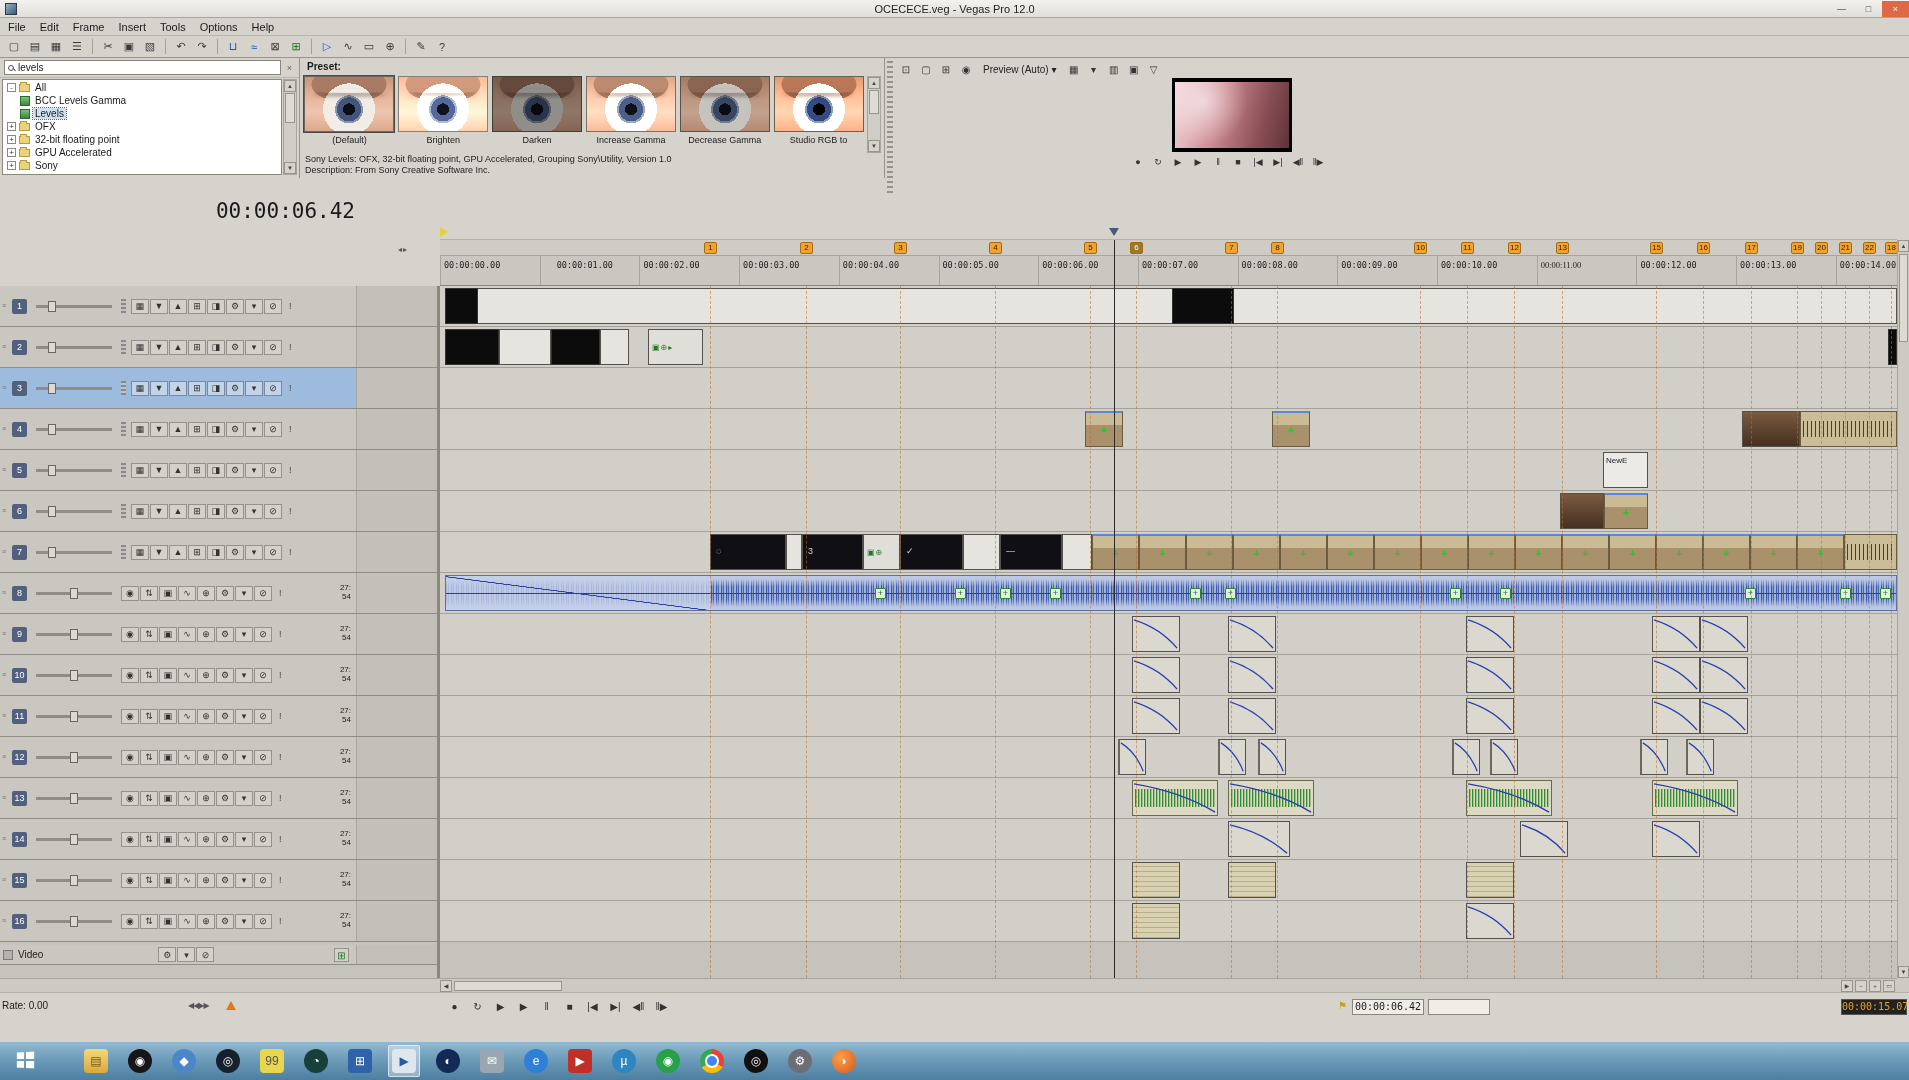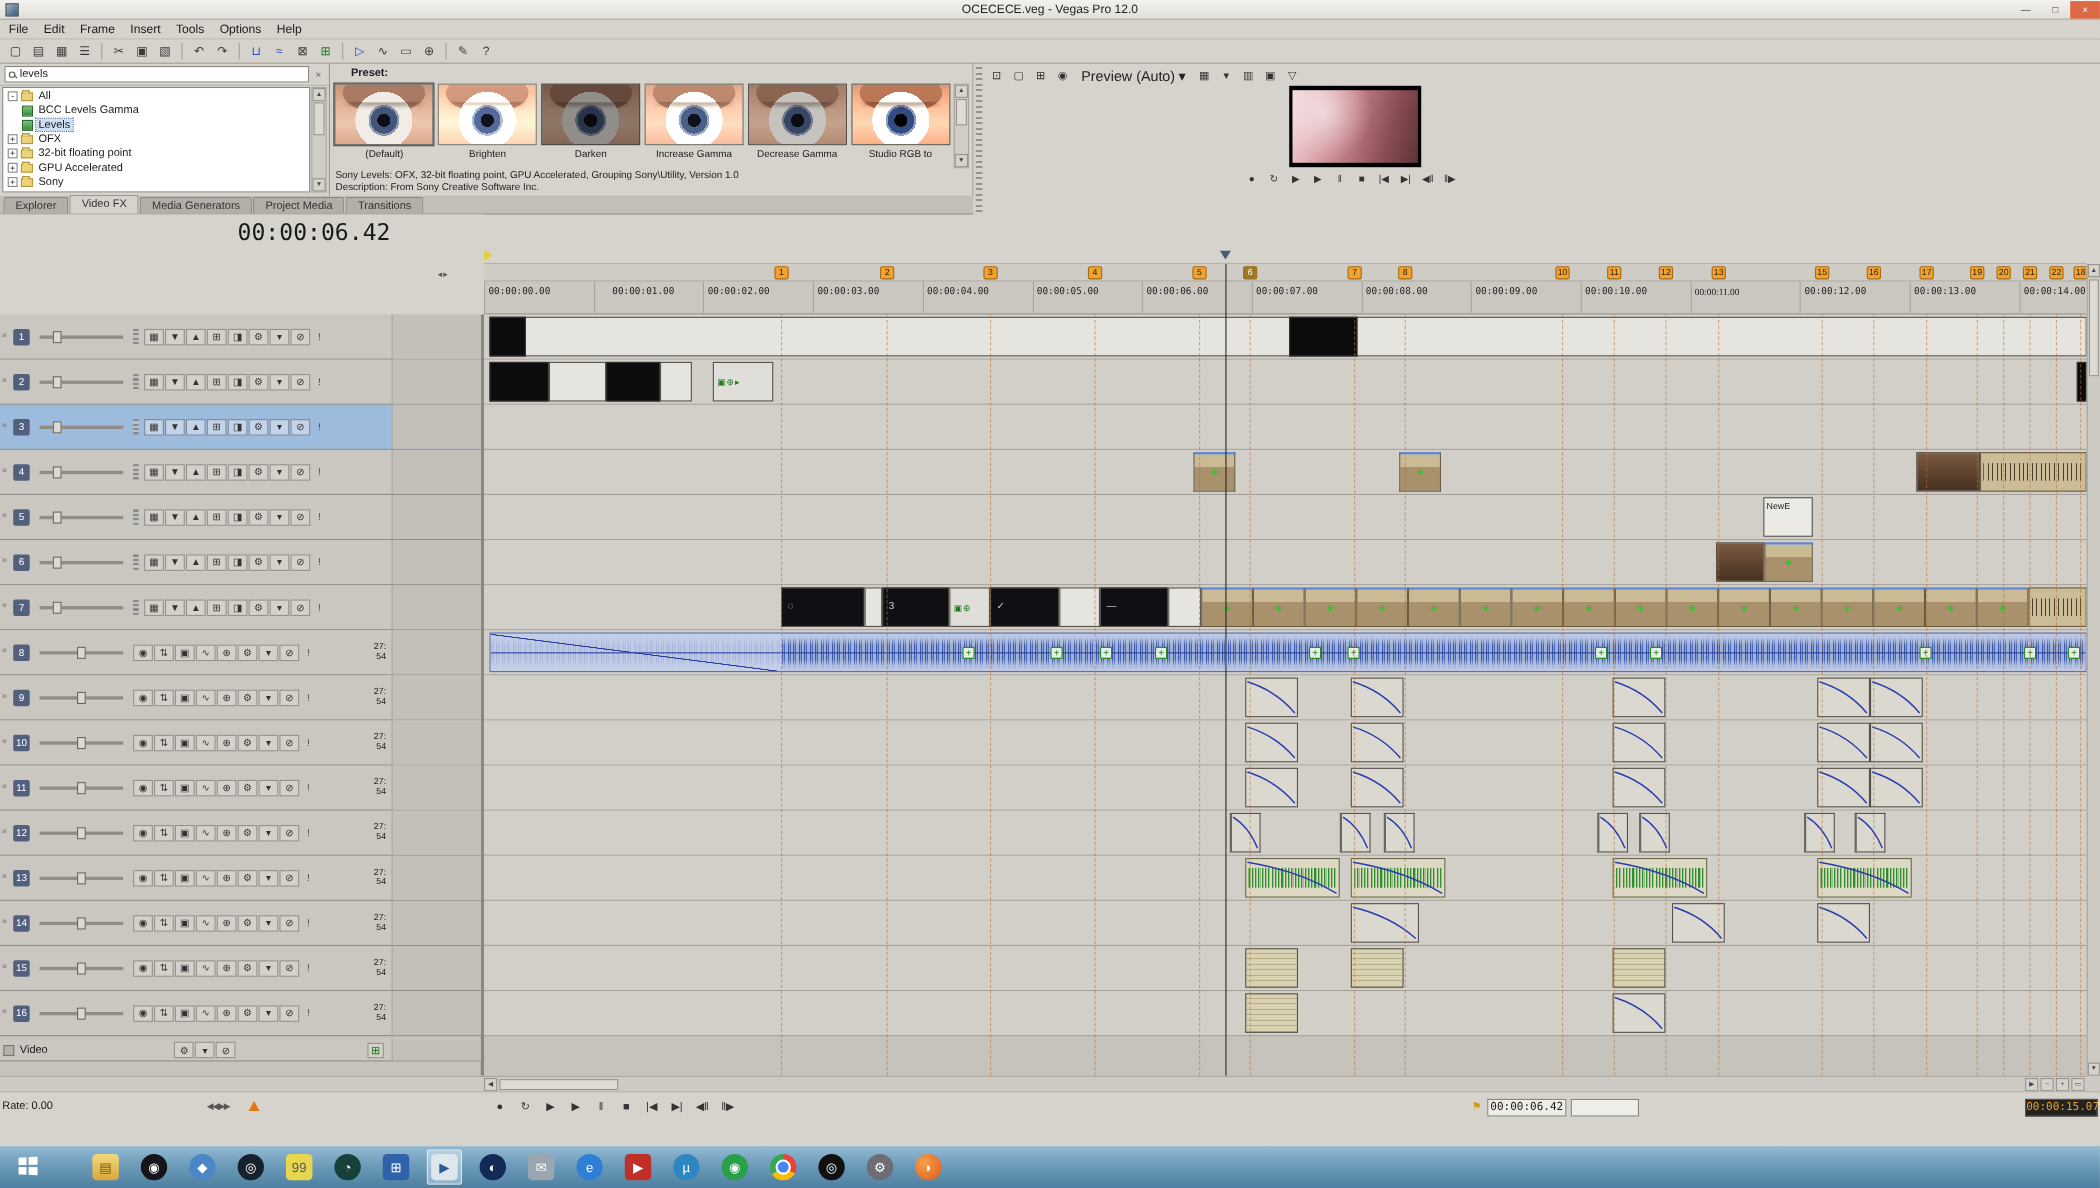--- a/index.html
+++ b/index.html
@@ -42,21 +42,21 @@
   .fold::before { content:""; position:absolute; top:-3px; left:0; width:5px; height:2px; background:#ecd37a; border:1px solid #b59a40; border-bottom:none; }
   .fxic { width:10px; height:10px; background:linear-gradient(#7ac47a,#3a8a3a); border:1px solid #2a6a2a; flex:none; }
   .vscrl { position:absolute; width:14px; background:#d0cdc7; border:1px solid #a8a59f; }
   #treescroll { right:2px; top:21px; bottom:3px; }
   .sarr { position:absolute; left:0; width:12px; height:12px; background:#d6d3cd; border:1px solid #98958f; font-size:6px; text-align:center; line-height:11px; color:#444; }
   .sarr.up { top:0; } .sarr.dn { bottom:0; }
   .sthumb { position:absolute; left:1px; width:10px; background:#dedbd5; border:1px solid #98958f; }
 
   
   #preset { position:absolute; left:300px; top:58px; width:585px; height:120px; background:#d6d3cd; border-right:1px solid #98958f; }
-  #presetlabel { font-size:10px; font-weight:bold; padding:3px 7px;margin-left:12px; }
+  #presetlabel { font-size:10px; font-weight:bold; padding:3px 7px; }
   #thumbs { position:absolute; left:4px; top:18px; right:20px; height:77px; display:flex; gap:3px; }
   .thumb { width:92px; display:flex; flex-direction:column; align-items:center; }
   .thumb.selth .eye { outline:1px solid #4a4a4a; }
   .eye { width:90px; height:56px; border:1px solid #6a675f; position:relative; overflow:hidden;
     background:
       radial-gradient(circle at 50% 60%, #0e0e18 0 6px, #44557a 6px 12px, #8a96ad 12px 14px, #f1ede6 14px 26px, rgba(241,237,230,0) 26px),
       radial-gradient(ellipse 62px 30px at 50% 14%, #a97b64 0 60%, rgba(169,123,100,0) 61%),
       linear-gradient(180deg,#c99579 0%,#e6b79c 40%,#eec6ad 65%,#dca88d 100%); }
   .eye::before { content:""; position:absolute; left:10%; right:10%; top:22%; height:4px; border-radius:50%; box-shadow:0 3px 4px rgba(60,30,20,.5); }
   .e1 { filter:brightness(1.25); } .e2 { filter:brightness(0.6); } .e3 { filter:brightness(1.12); }
@@ -71,21 +71,21 @@
   .tab { height:15px; padding:2px 10px; font-size:10px; background:#b2afa9; border:1px solid #8a877f; border-bottom:none;
     border-radius:2px 2px 0 0; color:#333; white-space:nowrap; }
   .tab.active { background:#d6d3cd; height:17px; }
 
   
   #pvpanel { position:absolute; left:885px; top:58px; width:1024px; height:137px; background:#d6d3cd; }
   #pvhandle { position:absolute; left:2px; top:2px; bottom:2px; width:6px;
     background:repeating-linear-gradient(0deg,#96938b 0 2px,transparent 2px 5px); }
   #pvtoolbar { position:absolute; left:12px; top:2px; height:18px; display:flex; align-items:center; gap:2px; }
   .pvbtn { min-width:18px; height:16px; display:flex; align-items:center; justify-content:center; font-size:10px; color:#333; }
-  #pvquality { display:flex; align-items:center; gap:3px; font-size:13px; padding:0 6px; color:#222; }
+  #pvquality { display:flex; align-items:center; gap:3px; font-size:10px; padding:0 6px; color:#222; }
   #pvframe { position:absolute; left:287px; top:20px; width:120px; height:74px; background:#000;
     display:flex; align-items:center; justify-content:center; }
   #pvimg { width:114px; height:66px;
     background:
       radial-gradient(circle at 25% 30%, rgba(255,255,255,.55), rgba(255,255,255,0) 45%),
       linear-gradient(105deg,#f2d8da 0%,#e3b4ba 20%,#cf8f96 38%,#b06f76 55%,#8a4e55 75%,#5e3338 100%); }
   #pvtransport { position:absolute; left:244px; top:97px; display:flex; gap:2px; }
   .pvt { width:18px; height:14px; display:flex; align-items:center; justify-content:center; font-size:9px; color:#333; }
   #pvinfo { position:absolute; left:20px; top:113px; font-size:10px; line-height:11px; }
   .pl { display:inline-block; width:43px; color:#222; }
@@ -355,27 +355,20 @@
       <div class="sarr up">▲</div>
       <div class="sthumb" style="top:13px;height:24px;"></div>
       <div class="sarr dn">▼</div>
     </div>
     <div id="presetinfo">
       <div>Sony Levels: OFX, 32-bit floating point, GPU Accelerated, Grouping Sony\Utility, Version 1.0</div>
       <div>Description: From Sony Creative Software Inc.</div>
     </div>
   </div>
 
-  <div id="tabsrow">
-      <div class="tab">Explorer</div>
-      <div class="tab active">Video FX</div>
-      <div class="tab">Media Generators</div>
-      <div class="tab">Project Media</div>
-      <div class="tab">Transitions</div>
-    </div>
 
   <div id="pvpanel">
     <div id="pvhandle"></div>
     <div id="pvtoolbar">
       <div id="pvtbl" style="display:flex;gap:2px;">
           <div class="pvbtn">⊡</div>
           <div class="pvbtn">▢</div>
           <div class="pvbtn">⊞</div>
           <div class="pvbtn c-blue">◉</div>
         </div>

